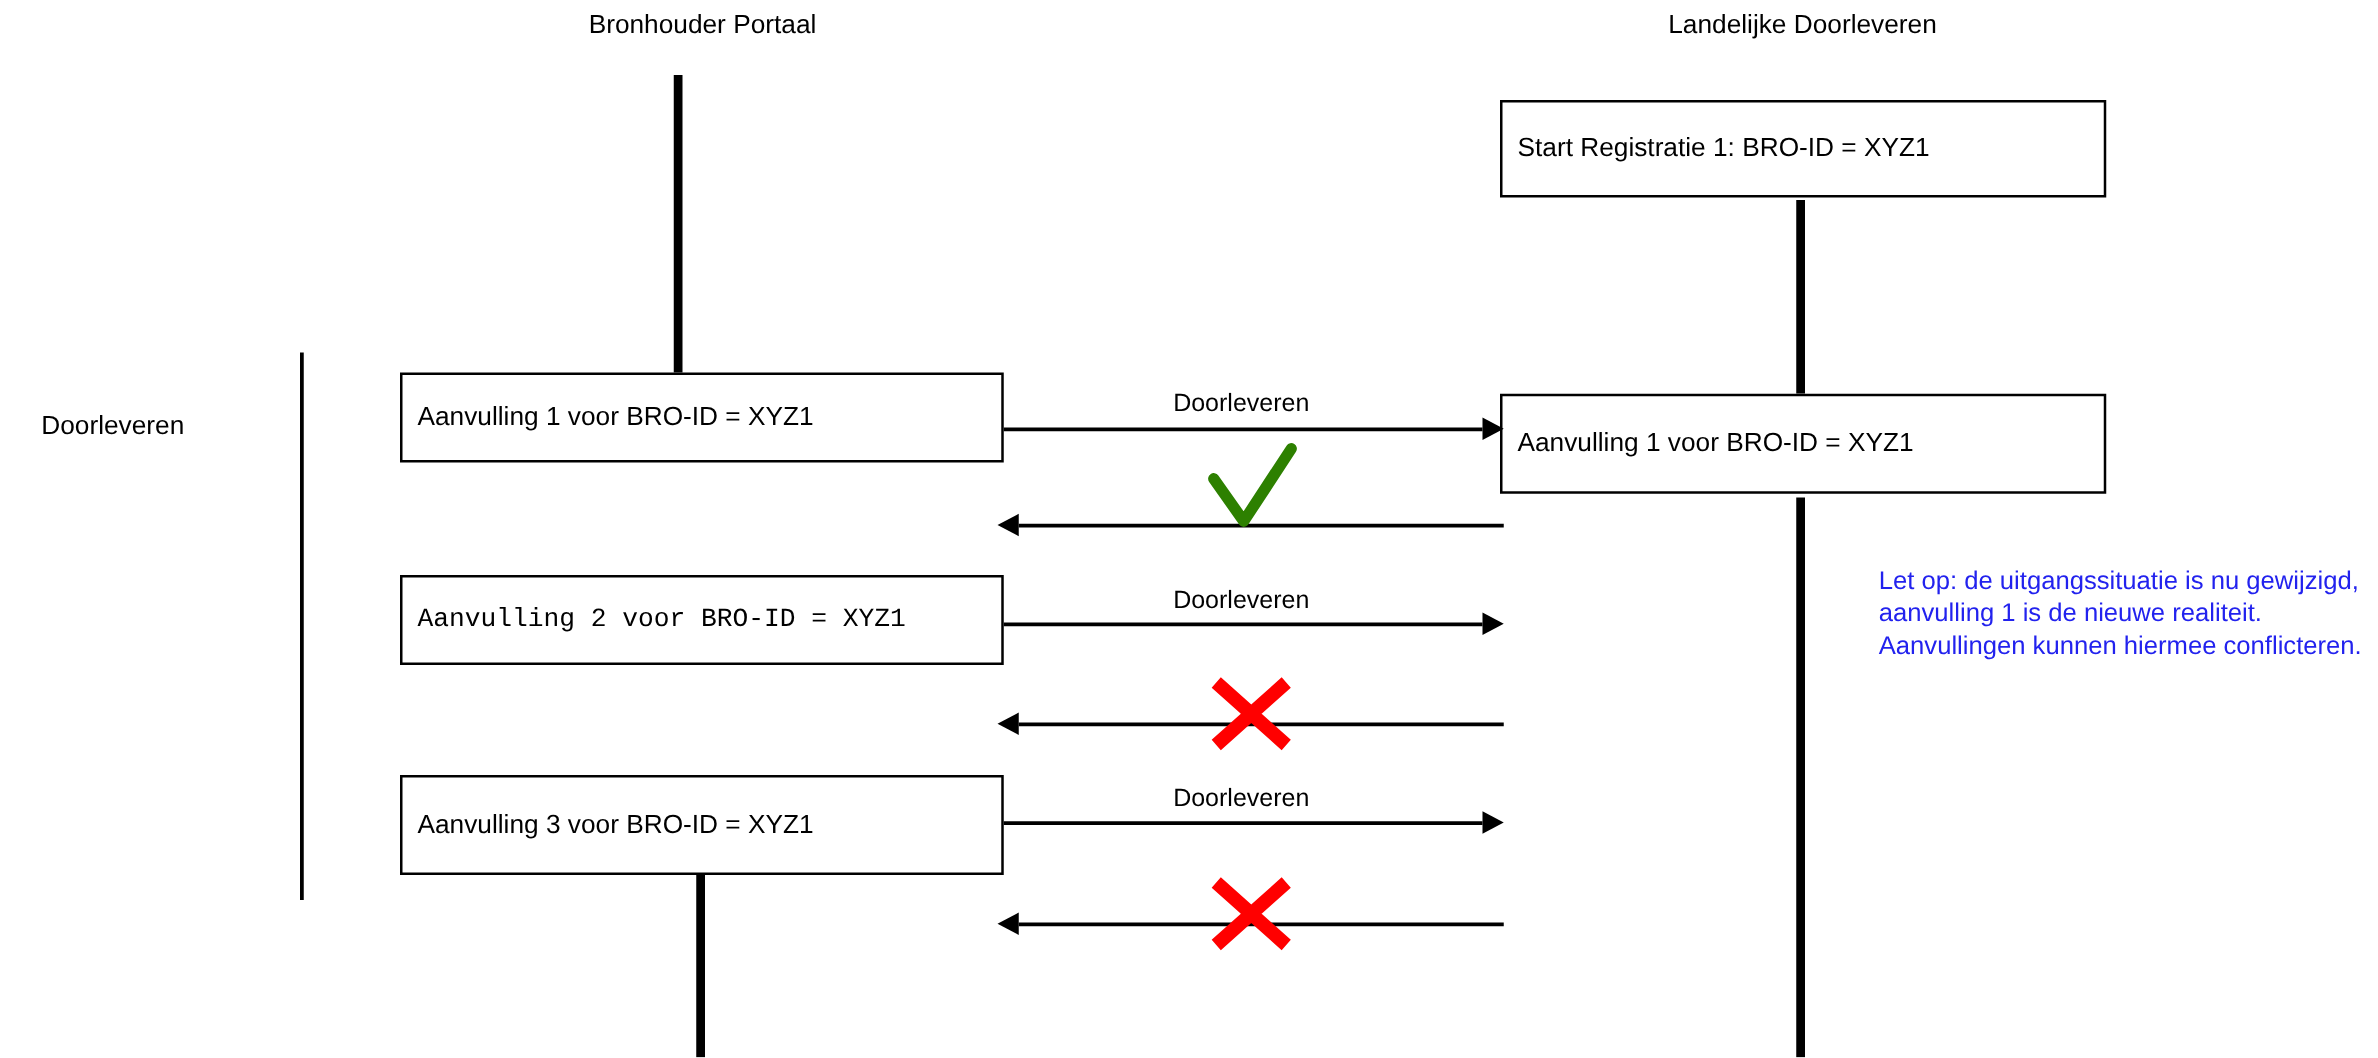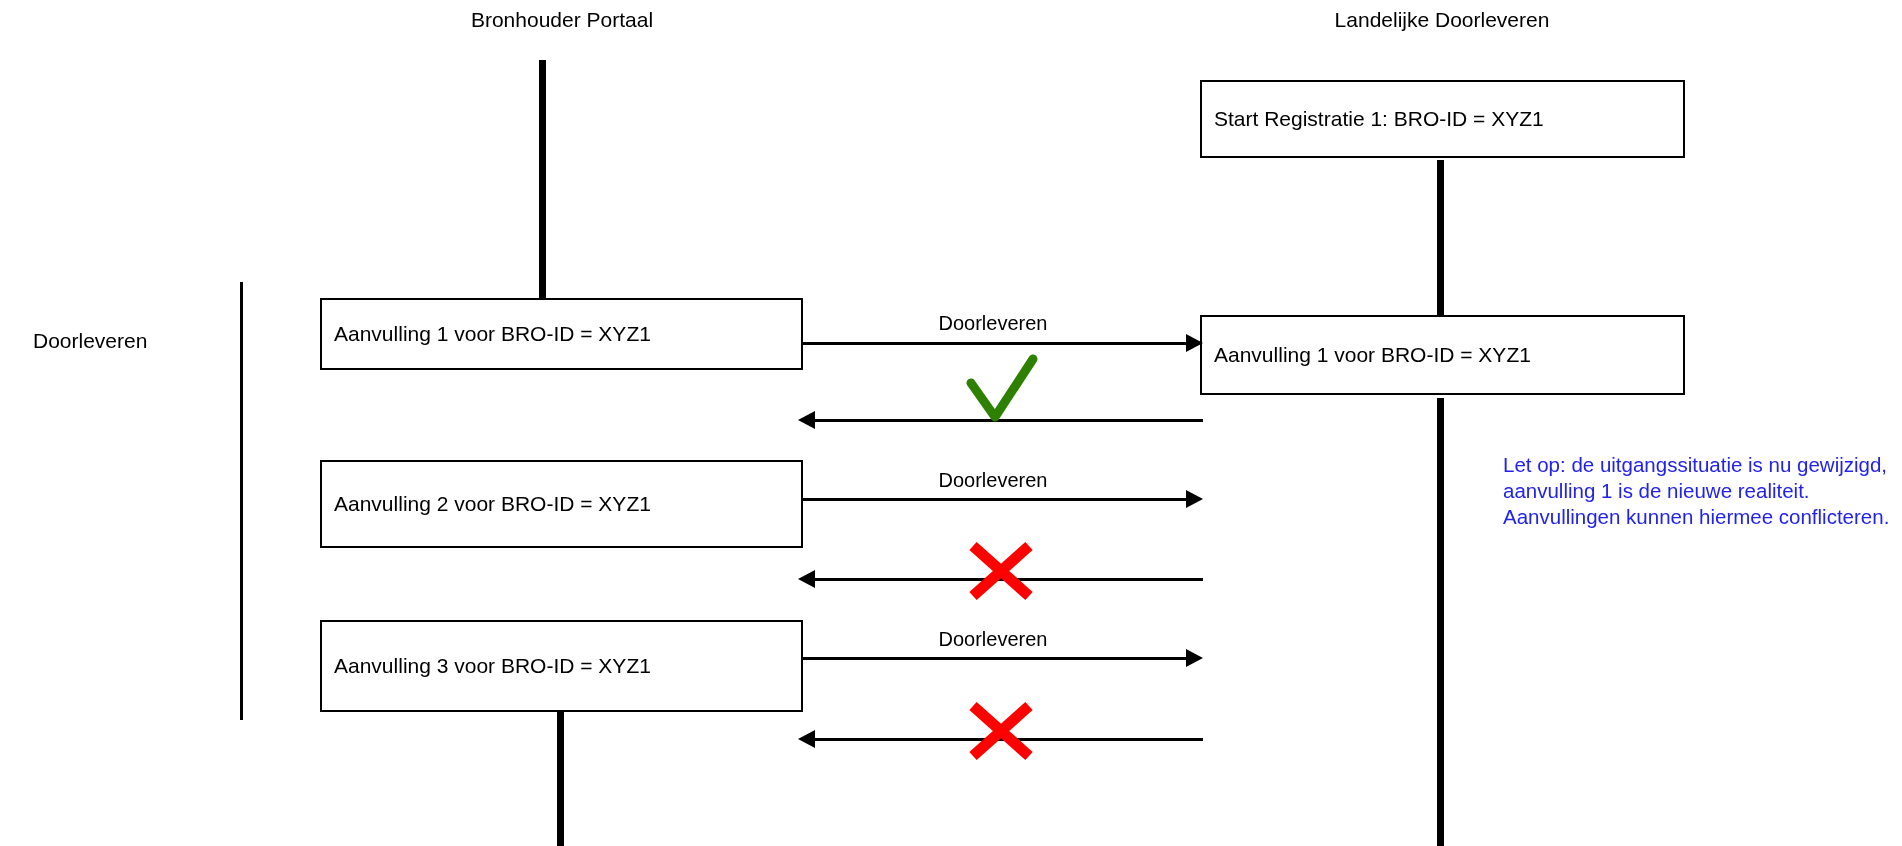--- a/index.html
+++ b/index.html
@@ -131,36 +131,36 @@
   <div class="arrow-head right" style="left:1186px; top:334px;"></div>
   <div class="arrow-label" style="left:993px; top:312px;">Doorleveren</div>
 
   <div class="arrow-line" style="left:815px; top:419px; width:388px;"></div>
   <div class="arrow-head left" style="left:798px; top:411px;"></div>
 
   <svg class="mark" style="left:963px; top:355px;" width="80" height="70" viewBox="0 0 80 70">
     <path d="M8 28 L32 62 L70 4" stroke="#2d8000" stroke-width="9" fill="none" stroke-linecap="round" stroke-linejoin="round"></path>
   </svg>
 
-  <div class="msgbox" style="left:320px; top:460px; width:483px; height:88px;">
+  <div class="msgbox" style="left:320px; top:460px; width:483px; height:72px;font-family:Liberation Mono, monospace;">
     <span>Aanvulling 2 voor BRO-ID = XYZ1</span>
   </div>
 
   <div class="arrow-line" style="left:803px; top:498px; width:383px;"></div>
   <div class="arrow-head right" style="left:1186px; top:490px;"></div>
   <div class="arrow-label" style="left:993px; top:469px;">Doorleveren</div>
 
   <div class="arrow-line" style="left:815px; top:578px; width:388px;"></div>
   <div class="arrow-head left" style="left:798px; top:570px;"></div>
 
   <svg class="mark" style="left:963px; top:538px;" width="78" height="70" viewBox="0 0 78 70">
     <path d="M10 8 L66 58 M66 8 L10 58" stroke="#ff0000" stroke-width="11" fill="none" stroke-linecap="butt"></path>
   </svg>
 
-  <div class="msgbox" style="left:320px; top:620px; width:483px; height:92px;">
+  <div class="msgbox" style="left:320px; top:620px; width:483px; height:80px;">
     <span>Aanvulling 3 voor BRO-ID = XYZ1</span>
   </div>
 
   <div class="arrow-line" style="left:803px; top:657px; width:383px;"></div>
   <div class="arrow-head right" style="left:1186px; top:649px;"></div>
   <div class="arrow-label" style="left:993px; top:628px;">Doorleveren</div>
 
   <div class="arrow-line" style="left:815px; top:738px; width:388px;"></div>
   <div class="arrow-head left" style="left:798px; top:730px;"></div>
 

